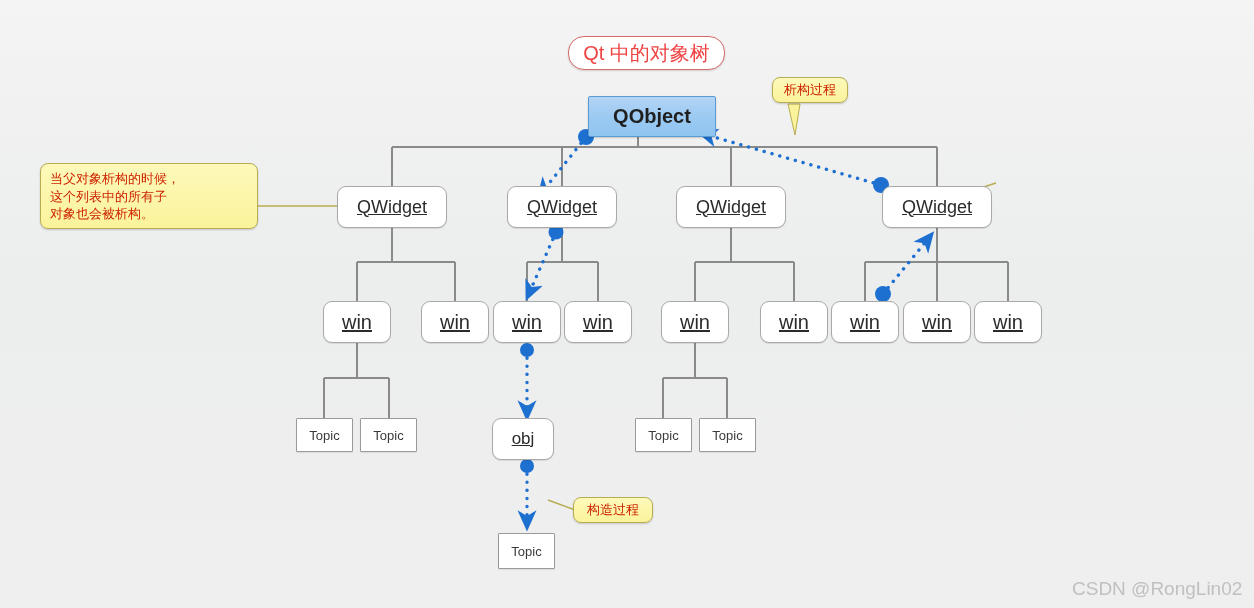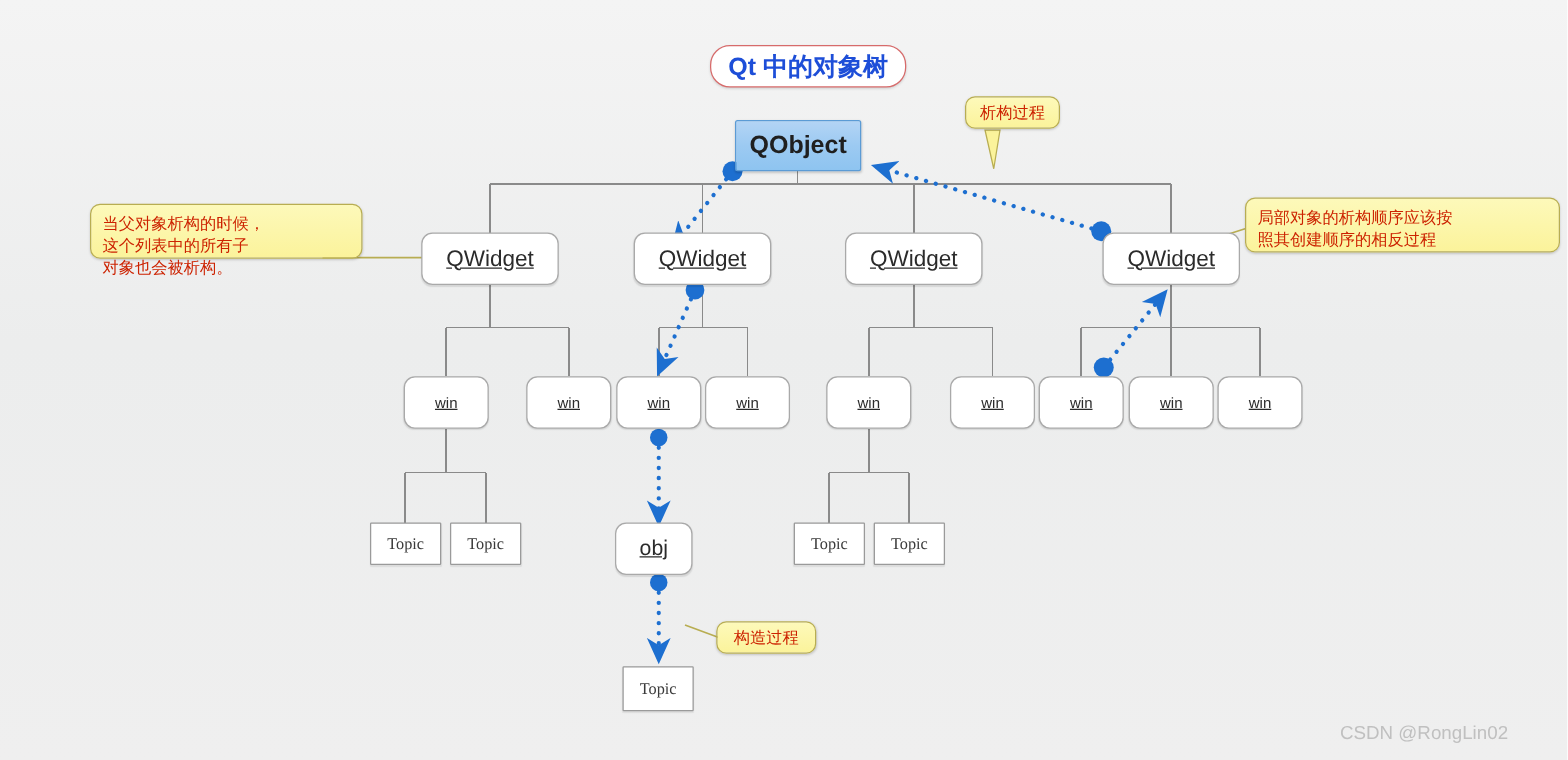--- a/index.html
+++ b/index.html
@@ -44,36 +44,36 @@
   .node.root {
     background: linear-gradient(180deg, #b3d4f5 0%, #9ccaf2 50%, #8ec4f0 100%);
     border: 1px solid #5b9bd5;
     border-radius: 2px;
     font-weight: bold;
     font-size: 20px;
     color: #1f1f1f;
     box-shadow: 0 1px 2px rgba(0,0,0,0.18);
   }
   .node.qwidget { font-size: 18px; }
-  .node.win     { font-size: 12px; }
+  .node.win     { font-size: 20px; }
   .node.obj     { font-size: 17px; }
-  .node.topic   { font-size: 13px; color: #3a3a3a; font-family: Liberation Serif, serif; }
+  .node.topic   { font-size: 13px; color: #3a3a3a; }
 
   .title-box {
     position: absolute;
     box-sizing: border-box;
     display: flex;
     align-items: center;
     justify-content: center;
     background: #ffffff;
     border: 1px solid #d76b6b;
     border-radius: 16px;
-    color: #1d4ed8;
+    color: #ef4444;
     font-size: 20px;
-    font-weight: bold;
+    font-weight: normal;
     box-shadow: 0 1px 2px rgba(0,0,0,0.15);
     z-index: 5;
   }
   .note {
     position: absolute;
     box-sizing: border-box;
     background: linear-gradient(180deg, #fdf9ba 0%, #fbf39b 100%);
     border: 1px solid #b8ad52;
     border-radius: 8px;
     color: #cc2200;
@@ -87,21 +87,21 @@
   .note.small {
     font-size: 13px;
     padding: 4px 8px;
     display: flex;
     align-items: center;
     justify-content: center;
   }
   .watermark {
     position: absolute;
     color: #c0c0c0;
-    font-size: 15px;
+    font-size: 19px;
     z-index: 7;
     text-align: right;
   }
 </style>
 </head>
 <body>
 
 <div id="canvas">
 
   <svg id="edges" xmlns="http://www.w3.org/2000/svg" viewBox="0 0 1254 608">
@@ -179,21 +179,21 @@
       <path d="M258,206 L340,206"></path>
       <path d="M996,183 L968,192"></path>
       <path d="M575,510 L548,500"></path>
     </g>
 
     <path d="M788,104 L800,104 L795,135 Z" fill="#fbf39b" stroke="#b8ad52" stroke-width="1"></path>
   </svg>
 
   <div class="title-box" style="left:568px; top:36px; width:157px; height:34px;">Qt 中的对象树</div>
 
-  <div class="node root" style="left:588px; top:96px; width:101px; height:41px;">QObject</div>
+  <div class="node root" style="left:588px; top:96px; width:128px; height:41px;">QObject</div>
 
   <div class="node rounded qwidget" style="left:337px; top:186px; width:110px; height:42px;">QWidget</div>
   <div class="node rounded qwidget" style="left:507px; top:186px; width:110px; height:42px;">QWidget</div>
   <div class="node rounded qwidget" style="left:676px; top:186px; width:110px; height:42px;">QWidget</div>
   <div class="node rounded qwidget" style="left:882px; top:186px; width:110px; height:42px;">QWidget</div>
 
   <div class="node rounded win" style="left:323px; top:301px; width:68px; height:42px;">win</div>
   <div class="node rounded win" style="left:421px; top:301px; width:68px; height:42px;">win</div>
   <div class="node rounded win" style="left:493px; top:301px; width:68px; height:42px;">win</div>
   <div class="node rounded win" style="left:564px; top:301px; width:68px; height:42px;">win</div>
@@ -205,26 +205,24 @@
 
   <div class="node square topic" style="left:296px; top:418px; width:57px; height:34px;">Topic</div>
   <div class="node square topic" style="left:360px; top:418px; width:57px; height:34px;">Topic</div>
 
   <div class="node square topic" style="left:635px; top:418px; width:57px; height:34px;">Topic</div>
   <div class="node square topic" style="left:699px; top:418px; width:57px; height:34px;">Topic</div>
 
   <div class="node rounded obj" style="left:492px; top:418px; width:62px; height:42px;">obj</div>
   <div class="node square topic" style="left:498px; top:533px; width:57px; height:36px;">Topic</div>
 
-  <div class="note" style="left:40px; top:163px; width:218px; height:44px;margin-left:32px;">当父对象析构的时候，
+  <div class="note" style="left:40px; top:163px; width:218px; height:66px;">当父对象析构的时候，
 这个列表中的所有子
 对象也会被析构。</div>
 
-  <div class="note" style="left:996px; top:158px; width:252px; height:44px;">局部对象的析构顺序应该按
-照其创建顺序的相反过程</div>
 
   <div class="note small" style="left:772px; top:77px; width:76px; height:26px;">析构过程</div>
 
   <div class="note small" style="left:573px; top:497px; width:80px; height:26px;">构造过程</div>
 
   <div class="watermark" style="left:1072px; top:578px;">CSDN @RongLin02</div>
 
 </div>
 
 </body></html>

